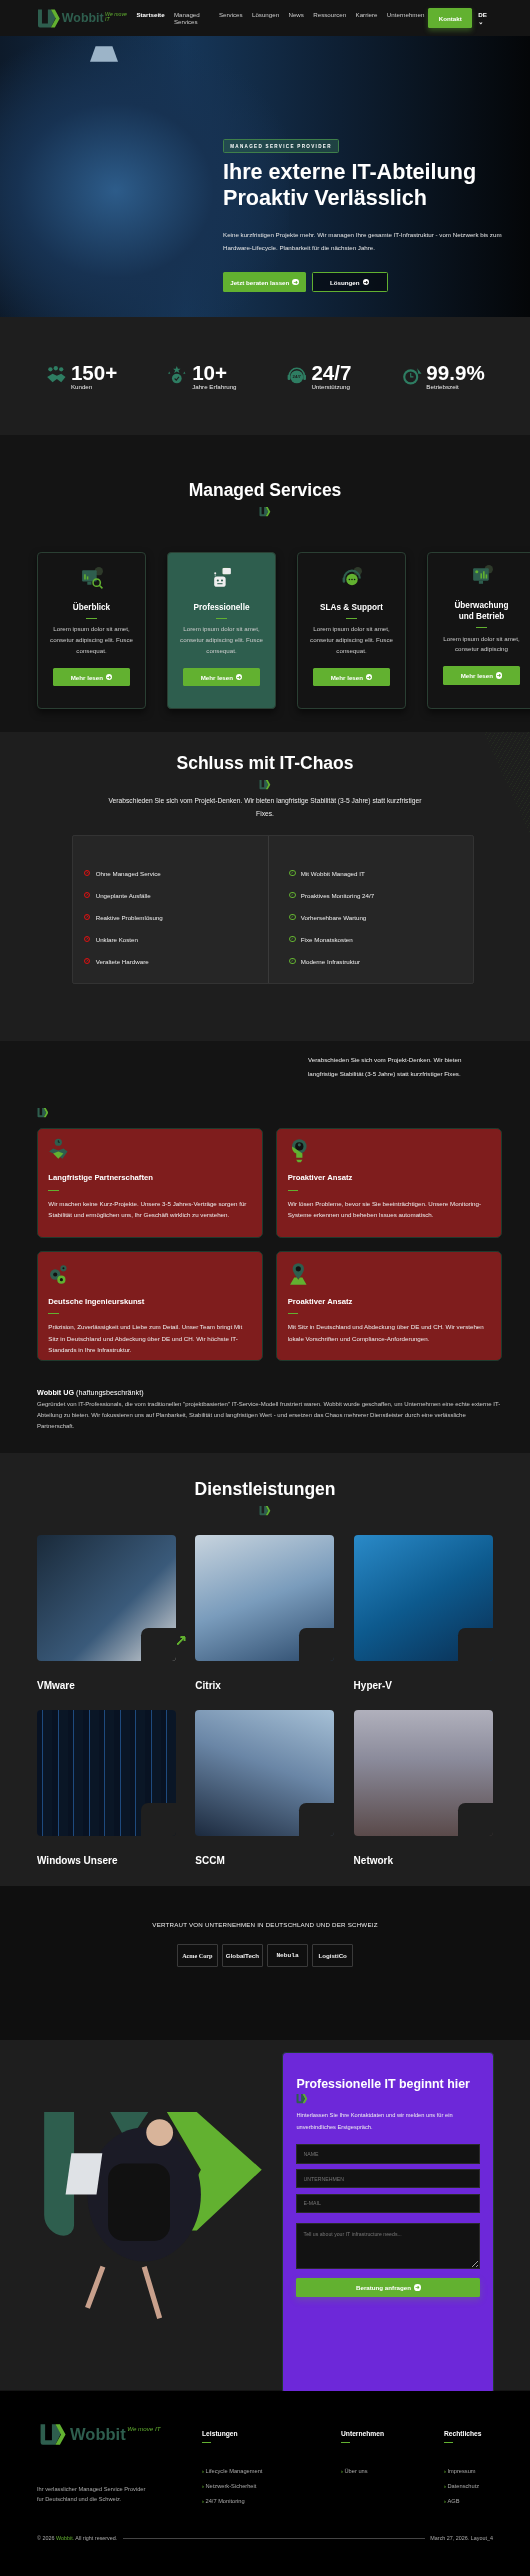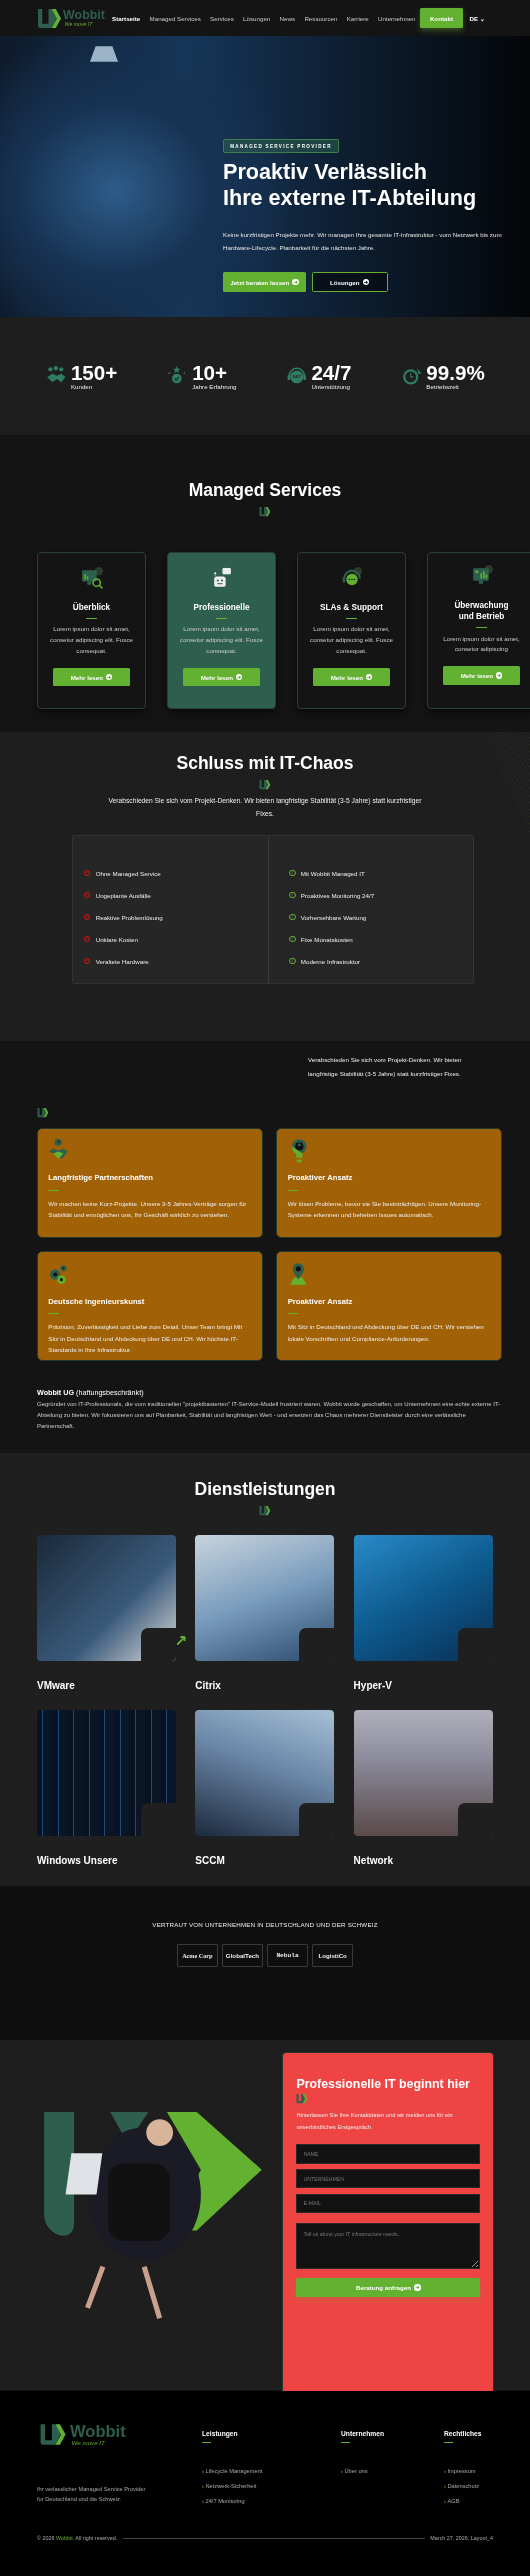--- a/index.html
+++ b/index.html
@@ -3,21 +3,21 @@
 <meta charset="utf-8">
 <style>
 *{box-sizing:border-box;margin:0;padding:0}
 html,body{width:530px;background:#141414;color:#fff;font-family:"Liberation Sans",sans-serif}
 body{height:2576px;overflow:hidden;position:relative}
 .wrap{position:absolute;left:0;width:530px}
 
 #hdr{top:0;height:36px;background:#141414;display:flex;align-items:center;padding:0 37px}
 .logo{display:flex;align-items:center;gap:2.1px}
 .logo-mark{width:24px;height:23px;position:relative}
-.logo-text{display:flex;flex-direction:column;line-height:1}
+.logo-text{display:flex;flex-direction:row;line-height:1}
 .logo-name{font-size:12.4px;font-weight:bold;color:#2e5e4e}
 .logo-tag{font-size:5.2px;font-style:italic;color:#62b130;margin-left:1.5px}
 .nav{display:flex;gap:9.3px;margin-left:7.2px;font-size:6.2px;color:#ccc}
 .nav span.active{color:#fff;font-weight:bold}
 .kontakt{margin-left:4.1px;background:#62b130;color:#fff;font-weight:bold;font-size:6.2px;padding:6.2px 10.3px;border-radius:1.5px;box-shadow:0 2.1px 5.2px rgba(98,177,48,.35)}
 .lang{margin-left:6.2px;font-size:6.2px;font-weight:bold}
 
 #hero{top:36px;height:281px;background:linear-gradient(90deg,#0d1a2a 0%,#163658 35%,#0f2238 60%,#040608 100%);overflow:hidden}
 .hero-img{position:absolute;left:0;top:0;width:289px;height:281px;background:radial-gradient(ellipse at 40% 55%,#2d5c8a 0%,#173252 40%,rgba(10,20,35,0) 75%)}
 .hero-lamp{position:absolute;left:90px;top:10.3px;width:28px;height:15.5px;background:#9cb4c8;clip-path:polygon(20% 0,80% 0,100% 100%,0 100%)}
@@ -57,21 +57,21 @@
 .crow{display:flex;align-items:center;gap:5.2px;font-size:6.2px;color:#eee;height:22px}
 .ic-x{width:6.2px;height:6.2px;border:0.8px solid #d11;border-radius:50%;color:#d11;font-size:4.1px;line-height:4.6px;text-align:center}
 .ic-ok{width:6.2px;height:6.2px;border:0.8px solid #62b130;border-radius:50%;color:#62b130;font-size:4.1px;line-height:4.6px;text-align:center}
 .wave{position:absolute;right:0;top:0;width:155px;height:103px;background:repeating-linear-gradient(120deg,rgba(98,177,48,.0) 0 3.1px,rgba(98,177,48,.15) 3.1px 3.6px);opacity:.6;clip-path:polygon(70% 0,100% 0,100% 100%)}
 
 #partner{top:1041px;height:412px;background:#141414}
 .p-title{position:absolute;left:37px;top:10.3px;font-size:17.5px;font-weight:bold;line-height:24px;width:268px}
 .p-sub{position:absolute;left:308px;top:12.4px;width:185px;font-size:6.2px;line-height:13.4px;color:#eee}
 .p-logo{position:absolute;left:37px;top:66px;width:11.3px;height:11.3px}
 .pcards{position:absolute;left:37px;top:87px;display:grid;grid-template-columns:226px 226px;gap:13.4px 13.4px}
-.pcard{height:110px;background:#a16207;border:0.5px solid #1f3a2d;border-radius:5.2px;padding:9.3px 10.3px}
+.pcard{height:110px;background:#7f1d1d;border:0.5px solid #1f3a2d;border-radius:5.2px;padding:9.3px 10.3px}
 .pcard h4{font-size:7.7px;margin-top:8.2px}
 .pcard .uline{margin:7.2px 0}
 .pcard p{font-size:6.2px;line-height:11.3px;color:#eee}
 .pcard-icon{width:20.6px;height:25px}
 .about{position:absolute;left:37px;top:347px;width:464px}
 .about h5{font-size:7.2px}
 .about h5 span{font-weight:normal}
 .about p{font-size:6px;line-height:10.8px;color:#ccc;margin-top:2.1px}
 
 #dienst{top:1453px;height:433px;background:#1f1f1f}
@@ -84,21 +84,21 @@
 
 #trust{top:1886px;height:155px;background:#0f0f0f;text-align:center}
 .trust-t{padding-top:35px;font-size:6.2px;color:#eee;letter-spacing:0.2px}
 .logos{display:flex;justify-content:center;gap:4.1px;margin-top:15.5px}
 .logobox{width:41px;height:23px;width:41px;border:0.5px solid #3a3a3a;border-radius:1px;display:flex;align-items:center;justify-content:center;font-size:6.2px;font-weight:bold;color:#eee;width:41px}
 .logobox{width:41px}
 .logobox{width:41px}
 
 #contact{top:2040px;height:350px;background:#1e1e1e}
 .woman{position:absolute;left:41px;top:72px;width:227px;height:232px}
-.cform{position:absolute;left:282px;top:12.4px;width:212px;height:342px;background:#ef4444;border:0.5px solid #1f3a2d;border-radius:4.1px;padding:24px 13.4px}
+.cform{position:absolute;left:282px;top:12.4px;width:212px;height:342px;background:#6d28d9;border:0.5px solid #1f3a2d;border-radius:4.1px;padding:24px 13.4px}
 .cform h3{font-size:12.4px;font-weight:bold}
 .cform p{font-size:5.7px;line-height:12.4px;color:#eee;margin-top:4.1px}
 .inp{width:184px;height:19.6px;background:#121212;border:0.5px solid #2a2a2a;margin-top:5.2px;font-size:5.2px;color:#bbb;padding:6.2px;font-family:"Liberation Sans",sans-serif}
 .inp:first-of-type{margin-top:10.3px}
 .txta{height:46px}
 .submit{margin-top:6.2px;width:184px;background:#62b130;color:#fff;font-weight:bold;font-size:6.2px;padding:6.2px 0;border-radius:1.5px;display:flex;justify-content:center;gap:3.1px;align-items:center;box-shadow:0 3.1px 7.2px rgba(98,177,48,.25)}
 
 #footer{top:2391px;height:185px;background:#000}
 .f-brand{position:absolute;left:37px;top:31px}
 .f-desc{position:absolute;left:37px;top:93px;width:113px;font-size:5.7px;line-height:10.3px;color:#aaa}
@@ -139,22 +139,22 @@
   <div class="kontakt">Kontakt</div>
   <div class="lang"><span>DE</span> <span>⌄</span></div>
 </header>
 
 <section id="hero" class="wrap">
   <div class="hero-img"></div>
   <div class="hero-lamp"></div>
   <div class="hero-content">
     <span class="badge">MANAGED SERVICE PROVIDER</span>
     <h1 class="hero-title">
+      <div>Ihre externe IT-Abteilung</div>
       <div>Proaktiv Verlässlich</div>
-      <div>Ihre externe IT-Abteilung</div>
     </h1>
     <p class="hero-sub">Keine kurzfristigen Projekte mehr. Wir managen Ihre gesamte IT-Infrastruktur - vom Netzwerk bis zum Hardware-Lifecycle. Planbarkeit für die nächsten Jahre.</p>
     <div class="hero-btns">
       <div class="btn-green">
           <span>Jetzt beraten lassen</span>
           <span class="arrow-circ">➜</span>
         </div>
       <div class="btn-outline">
           <span>Lösungen</span>
           <span class="arrow-circ">➜</span>

